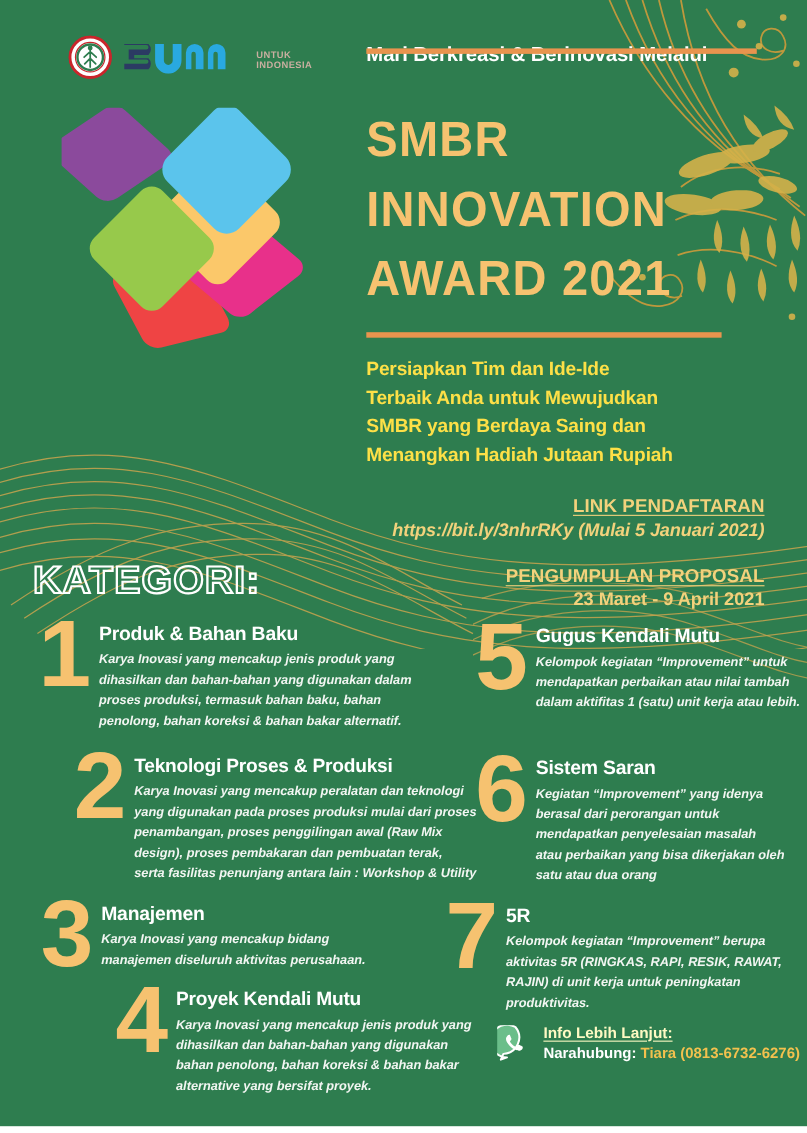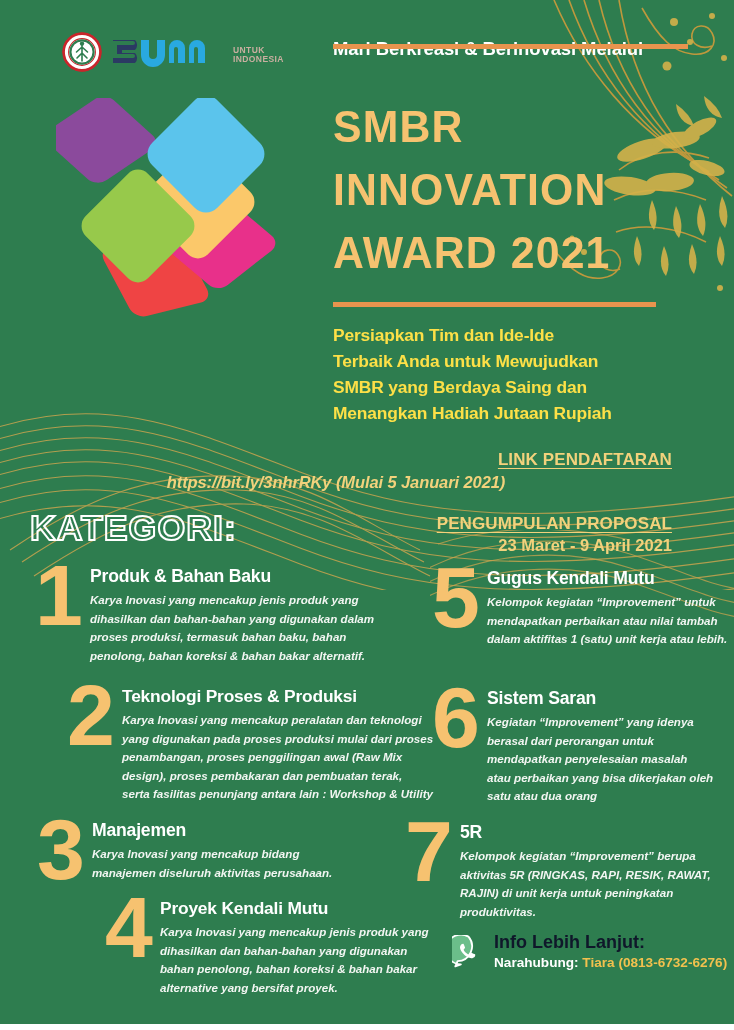--- a/index.html
+++ b/index.html
@@ -52,27 +52,27 @@
 
   .rule-mid{position:absolute;left:333px;top:302px;width:323px;height:5px;background:#E8944E;}
 
   .lead{
     position:absolute;left:333px;top:322px;width:360px;
     color:#fde047;font-size:17.4px;line-height:26px;font-weight:700;letter-spacing:-.15px;
   }
   .lead div{white-space:nowrap;}
 
   
-  .linkblock{position:absolute;left:0;top:450px;width:734px;text-align:right;padding-right:62px;box-sizing:border-box;}
+  .linkblock{position:absolute;left:0;top:450px;width:734px;text-align:right;padding-right:39px;box-sizing:border-box;}
   .lb-head{
     color:#F2D27C;font-size:17px;font-weight:700;text-decoration:underline;
     text-underline-offset:3px;letter-spacing:.1px;
   }
   .lb-sub{
-    color:#F2D27C;font-size:16.5px;font-style:italic;font-weight:600;margin-top:3px;letter-spacing:-.1px;text-align:center;
+    color:#F2D27C;font-size:16.5px;font-style:italic;font-weight:600;margin-top:3px;letter-spacing:-.1px;
   }
   .lb-head2{
     color:#F2D27C;font-size:17px;font-weight:700;text-decoration:underline;
     text-underline-offset:3px;margin-top:22px;letter-spacing:.1px;
   }
   .lb-sub2{color:#F2D27C;font-size:16.5px;font-weight:600;margin-top:2px;}
 
   
   .kategori{
     position:absolute;left:30px;top:508px;
@@ -112,21 +112,21 @@
   #cat6 .cat-num{width:62px;}
   #cat7{left:398px;top:812px;}
   #cat7 .cat-num{width:62px;}
 
   #cat2 .cat-title,#cat4 .cat-title{font-size:17.4px;}
 
   
   .contact{position:absolute;left:452px;top:930px;display:flex;align-items:center;gap:9px;}
   .wa-icon{width:33px;height:33px;flex:none;}
   .contact-text{line-height:1.35;}
-  .c-line1{color:#0f172a;font-size:18px;font-weight:700;text-underline-offset:2px;}
+  .c-line1{color:#fef9c3;font-size:14px;font-weight:700;text-decoration:underline;text-underline-offset:2px;}
   .c-line2{color:#ffffff;font-size:13.6px;font-weight:700;}
   .c-name{color:#F2C14E;}
 </style>
 </head>
 <body>
 
 <div class="poster">
 
   <svg class="deco deco-ornament" viewBox="0 0 210 330">
     <g fill="none" stroke="#C79A3C" stroke-width="1.6" opacity=".95">

